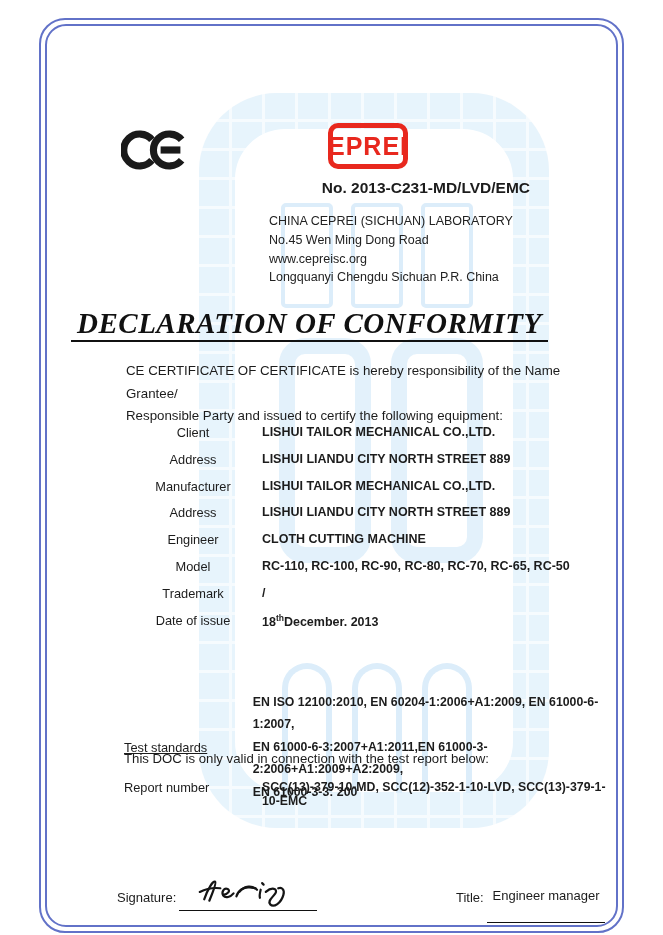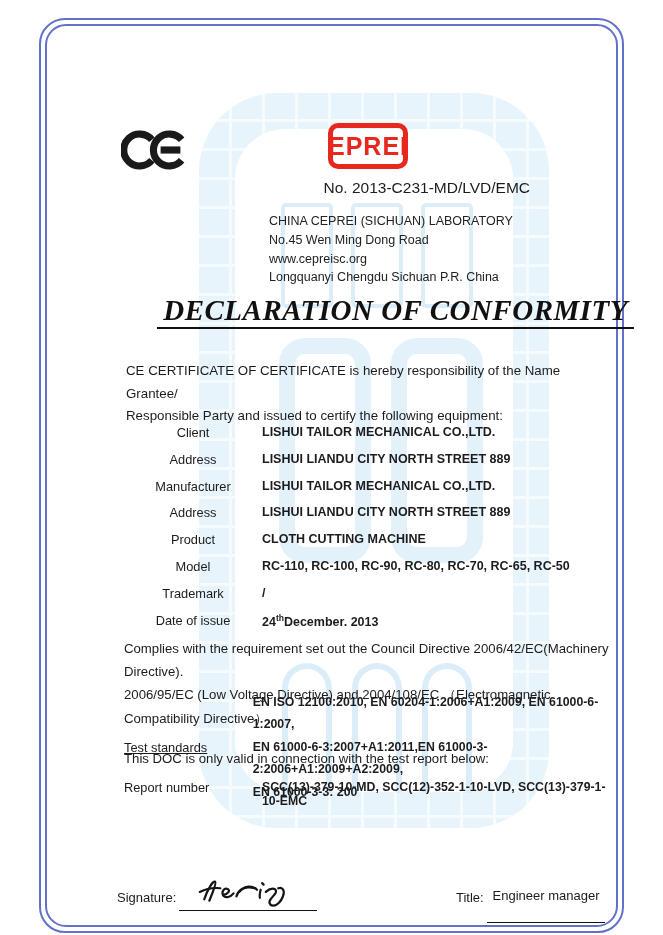--- a/index.html
+++ b/index.html
@@ -35,23 +35,23 @@
   .wm-letter{width:92px;height:225px;border:16px solid var(--wm_line);border-radius:26px;opacity:.8;}
   .wm-arch{width:50px;height:130px;border:6px solid var(--wm_line);border-bottom:none;
     border-radius:26px 26px 0 0;}
   
   .content{position:absolute;inset:0;z-index:2;}
   .abs{position:absolute;}
   .ce-mark{left:92px;top:118px;width:66px;height:48px;}
   .eprei{left:299px;top:115px;width:80px;height:46px;border:5px solid var(--logo_red);
     border-radius:10px;display:flex;align-items:center;justify-content:center;
     color:var(--logo_red);font-weight:bold;font-size:25px;letter-spacing:1px;}
-  .cert-no{right:104px;top:171px;font-size:15.5px;font-weight:normal;}
+  .cert-no{right:104px;top:171px;font-size:15.5px;font-weight:bold;}
   .lab{left:240px;top:204px;font-size:12.5px;line-height:18.8px;color:#222;}
-  .doc-title{left:0;top:286px;width:100%;text-align:right;padding-left:42px;}
+  .doc-title{left:0;top:299px;width:100%;text-align:left;padding-left:42px;}
   .doc-title span{font-family:"Liberation Serif",serif;font-style:italic;font-weight:bold;
     font-size:29px;letter-spacing:.5px;color:#111;border-bottom:2.5px solid #111;
     padding:0 6px 1px 6px;}
   .intro{left:97px;top:352px;width:485px;font-size:13.3px;line-height:22.5px;}
   .fields{left:95px;top:417px;width:480px;display:grid;
     grid-template-columns:138px 1fr;grid-auto-rows:26.8px;font-size:12.8px;}
   .fields .lab-col{font-weight:normal;text-align:center;}
   .fields .val-col{font-weight:bold;font-size:12.5px;}
   .fields sup{font-size:8.5px;vertical-align:super;}
   .complies{left:95px;top:629px;width:490px;font-size:13.2px;line-height:23.2px;}
@@ -121,37 +121,32 @@
 
     <div class="abs fields">
       <div class="lab-col">Client</div>
       <div class="val-col">LISHUI TAILOR MECHANICAL CO.,LTD.</div>
       <div class="lab-col">Address</div>
       <div class="val-col">LISHUI LIANDU CITY NORTH STREET 889</div>
       <div class="lab-col">Manufacturer</div>
       <div class="val-col">LISHUI TAILOR MECHANICAL CO.,LTD.</div>
       <div class="lab-col">Address</div>
       <div class="val-col">LISHUI LIANDU CITY NORTH STREET 889</div>
-      <div class="lab-col">Product</div>
+      <div class="lab-col">Engineer</div>
       <div class="val-col">CLOTH CUTTING MACHINE</div>
       <div class="lab-col">Model</div>
       <div class="val-col">RC-110, RC-100, RC-90, RC-80, RC-70, RC-65, RC-50</div>
       <div class="lab-col">Trademark</div>
       <div class="val-col">/</div>
       <div class="lab-col">Date of issue</div>
       <div class="val-col">
-        <span>24</span><sup>th</sup><span>December. 2013</span>
+        <span>18</span><sup>th</sup><span>December. 2013</span>
       </div>
     </div>
 
-    <div class="abs complies">
-      <div>Complies with the requirement set out the Council Directive 2006/42/EC(Machinery Directive).</div>
-      <div>2006/95/EC (Low Voltage Directive) and 2004/108/EC （Electromagnetic</div>
-      <div>Compatibility Directive）.</div>
-    </div>
 
     <div class="abs teststd">
       <div class="tlabel">Test standards</div>
       <div class="tlines">
         <div>EN ISO 12100:2010, EN 60204-1:2006+A1:2009, EN 61000-6-1:2007,</div>
         <div>EN 61000-6-3:2007+A1:2011,EN 61000-3-2:2006+A1:2009+A2:2009,</div>
         <div>EN 61000-3-3: 200</div>
       </div>
     </div>
 

